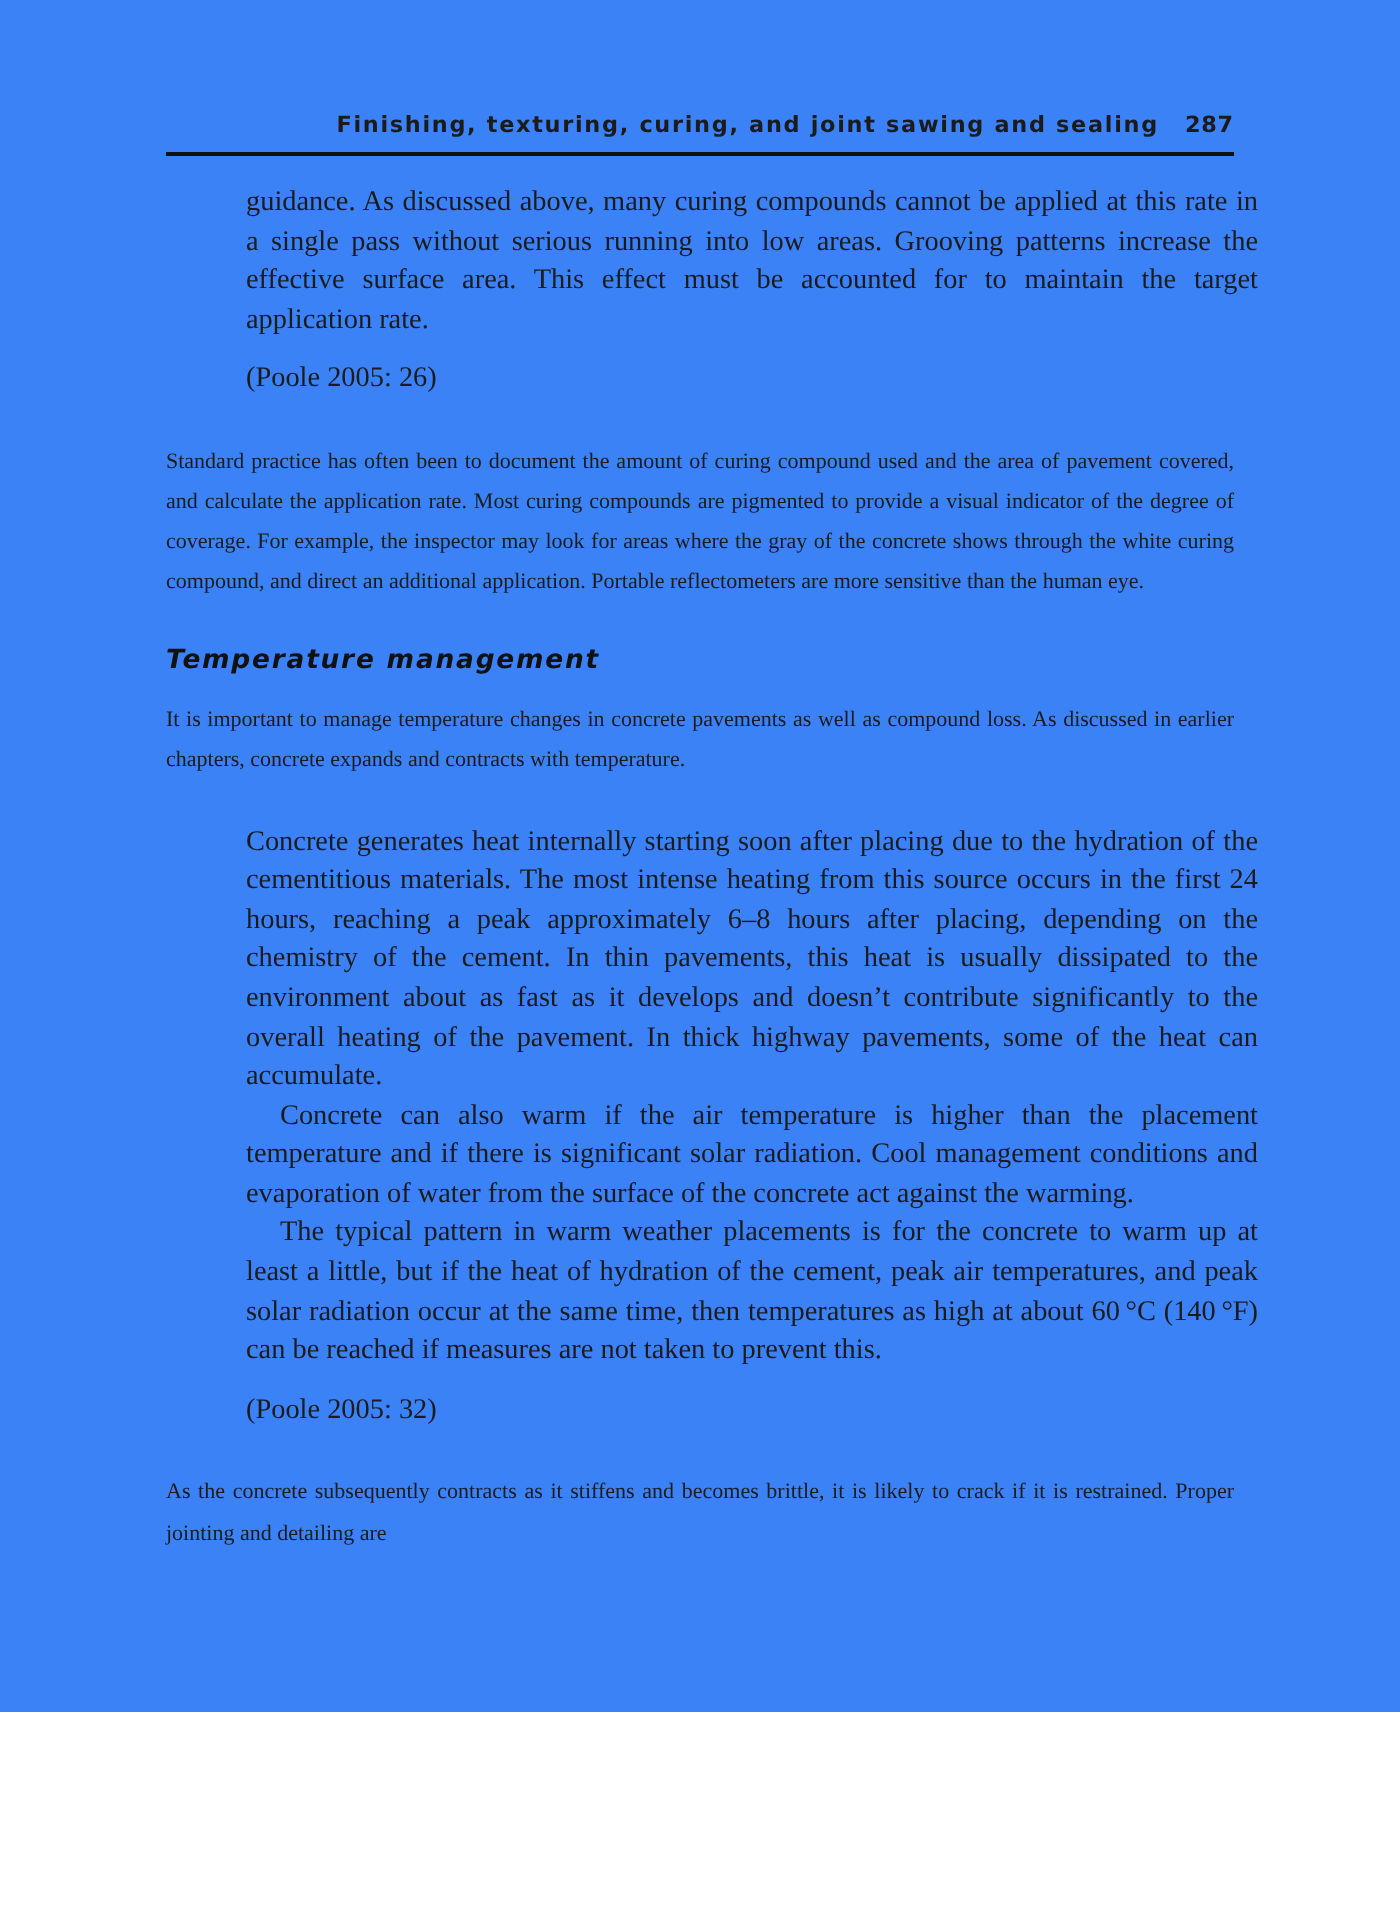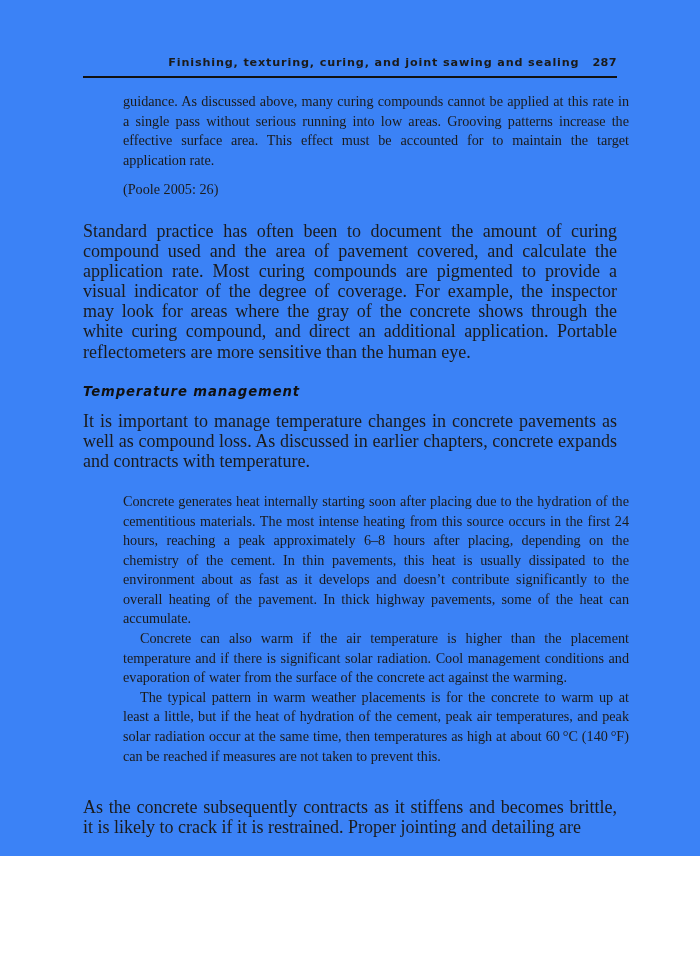--- a/index.html
+++ b/index.html
@@ -68,21 +68,21 @@
   p {
     margin: 0;
     font-size: 14.6px;
     line-height: 20.1px;
     text-align: justify;
     text-justify: inter-word;
     hyphens: none;
   }
 
   .body-text {
-    font-size: 18px;
+    font-size: 11px;
     line-height: 20.1px;
   }
 
   
   .extract {
     margin-left: 40px;
     width: 506px;
   }
   .extract p {
     font-size: 14.2px;
@@ -149,20 +149,21 @@
 
     <p class="body-text last-line-justify">It is important to manage temperature changes in concrete pavements as well as compound loss. As discussed in earlier chapters, concrete expands and contracts with temperature.</p>
 
     <div class="block-gap-lg"></div>
 
     <div class="extract">
       <p class="last-line-justify">Concrete generates heat internally starting soon after placing due to the hydration of the cementitious materials. The most intense heating from this source occurs in the first 24 hours, reaching a peak approximately 6–8 hours after placing, depending on the chemistry of the cement. In thin pavements, this heat is usually dissipated to the environment about as fast as it develops and doesn’t contribute significantly to the overall heating of the pavement. In thick highway pavements, some of the heat can accumulate.</p>
       <p class="indent-first last-line-justify">Concrete can also warm if the air temperature is higher than the placement temperature and if there is significant solar radiation. Cool management conditions and evaporation of water from the surface of the concrete act against the warming.</p>
       <p class="indent-first last-line-justify">The typical pattern in warm weather placements is for the concrete to warm up at least a little, but if the heat of hydration of the cement, peak air temperatures, and peak solar radiation occur at the same time, then temperatures as high at about 60 °C (140 °F) can be reached if measures are not taken to prevent this.</p>
       <div class="block-gap-sm"></div>
+      <p class="citation">(Poole 2005: 32)</p>
     </div>
 
     <div class="block-gap-lg"></div>
 
     <p class="body-text last-line-justify">As the concrete subsequently contracts as it stiffens and becomes brittle, it is likely to crack if it is restrained. Proper jointing and detailing are</p>
 
   </div>
 </div>
 
 </body></html>

